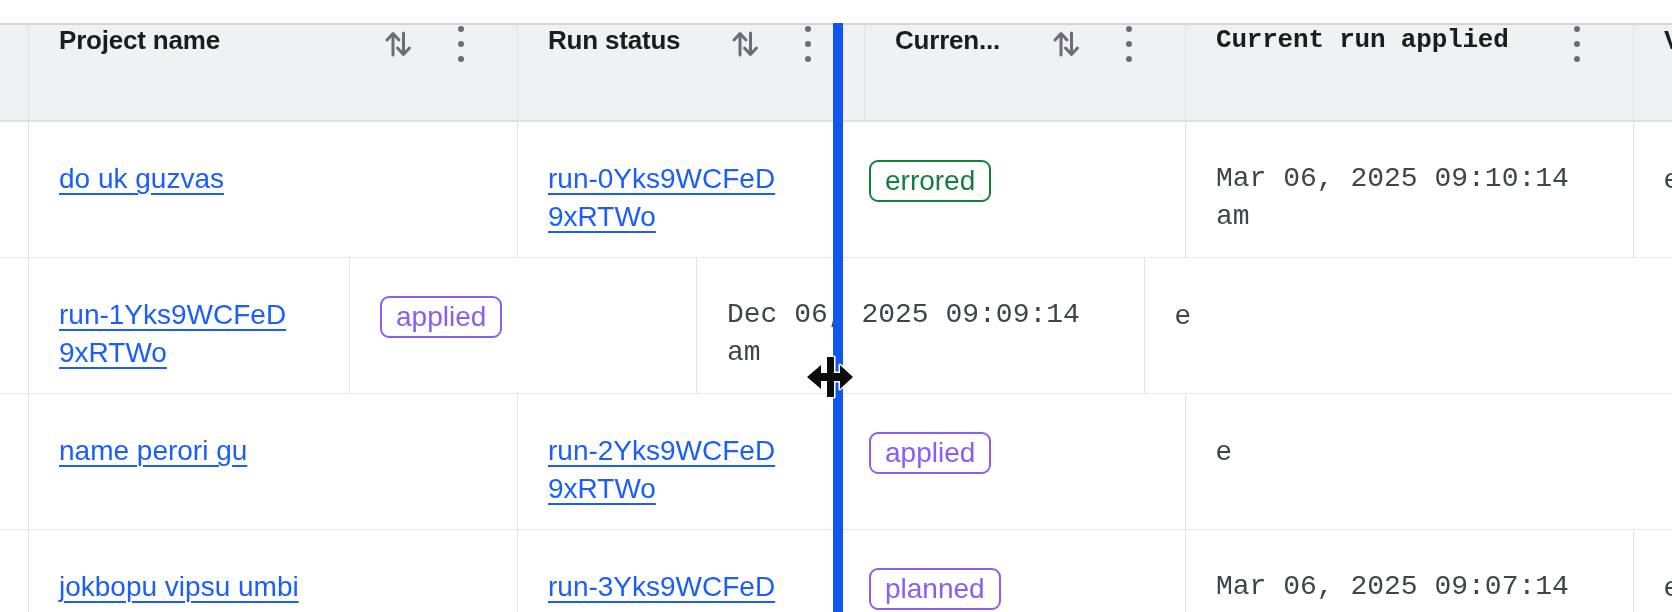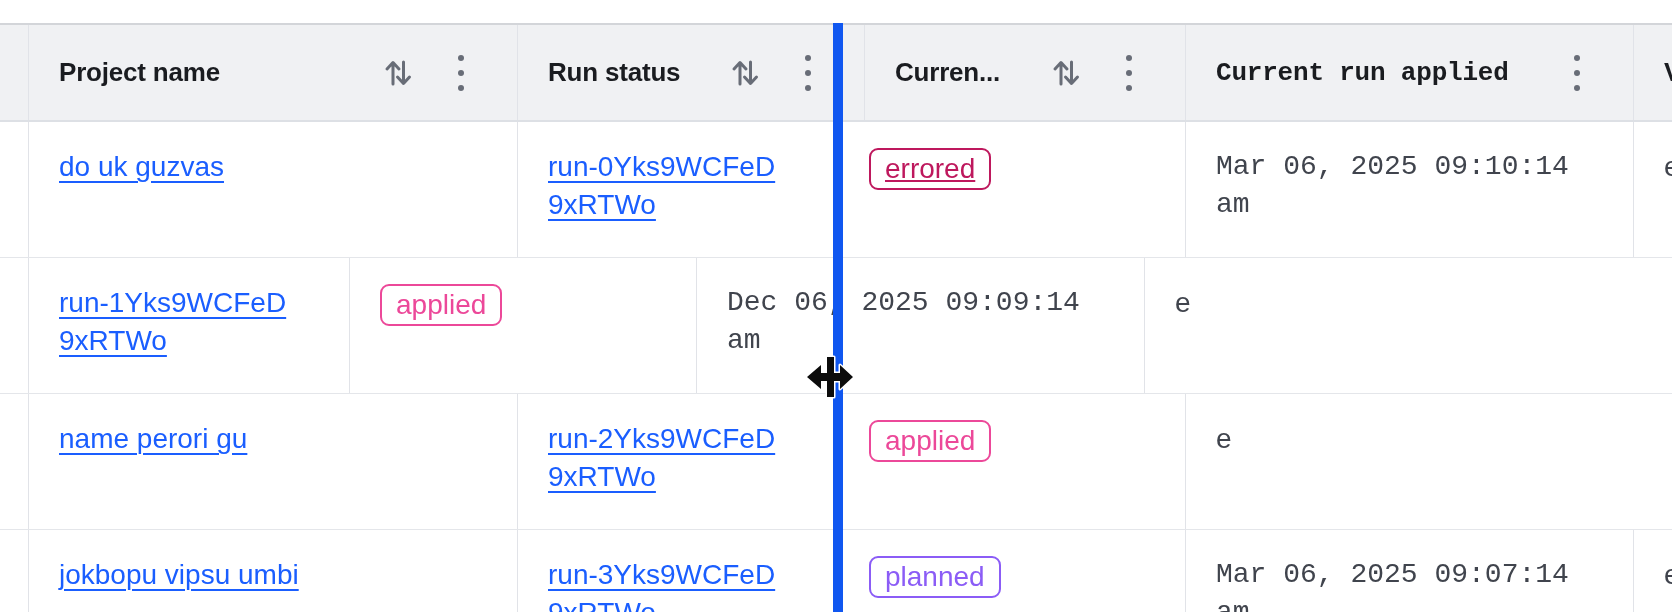--- a/index.html
+++ b/index.html
@@ -21,39 +21,39 @@
   .topstrip{position:absolute;left:0;top:0;width:1672px;height:23px;background:#fff;}
   .grid{position:absolute;left:0;top:23px;width:2060px;border-top:2px solid var(--hdr-top-border);}
   .thead{display:flex;height:97px;background:var(--hdr-bg);border-bottom:2px solid var(--hdr-bottom-border);}
   .trow{display:flex;height:136px;border-bottom:1.5px solid var(--h-border);background:#fff;}
   .c0{width:28px;flex:none;}
   .c1{width:489px;flex:none;}
   .c2{width:321px;flex:none;}
   .c3{width:347px;flex:none;}
   .c4{width:448px;flex:none;font-family:Liberation Mono, monospace;}
   .c5{width:427px;flex:none;}
-  .cell{border-left:1.5px solid var(--v-border);padding:26px 30px 0 30px;
+  .cell{border-left:1.5px solid var(--v-border);padding:38px 30px 0 30px;
         font-size:28px;line-height:38px;color:var(--body-text);letter-spacing:0;}
   .c0.cell{border-left:none;padding:0;}
-  .hcell{border-left:1.5px solid var(--v-border);display:flex;align-items:center;
+  .hcell{border-left:1.5px solid var(--v-border);display:flex;align-items:flex-start;
          padding:0 52px 0 30px;min-width:0;}
   .c0.hcell{border-left:none;padding:0;}
   .hlabel{font-size:26px;font-weight:bold;color:var(--hdr-text);letter-spacing:-0.2px;
           white-space:nowrap;overflow:hidden;text-overflow:ellipsis;flex:0 1 auto;min-width:0;}
   .hicons{display:flex;align-items:center;gap:45px;margin-left:auto;padding-left:20px;}
   .hicons.menu-only{gap:0;}
   .icon-btn{display:flex;align-items:center;justify-content:center;background:none;border:none;
             cursor:pointer;padding:0;}
   a.tlink{color:var(--link);text-decoration:underline;text-decoration-thickness:2px;
           text-underline-offset:5px;cursor:pointer;}
   .runid span{display:block;}
   .badge{display:inline-flex;align-items:center;height:42px;padding:0 14px;
          border:2px solid currentColor;border-radius:9px;font-size:28px;background:#fff;}
-  .badge.critical{color:#be185d;text-decoration:underline;}
-  .badge.success{color:#ec4899;}
+  .badge.critical{color:#15803d;}
+  .badge.success{color:#8b5cf6;}
   .badge.warning{color:#8b5cf6;}
   .resize-line{position:absolute;left:833px;top:23px;width:10px;height:589px;
                background:var(--line-blue);z-index:5;cursor:col-resize;}
   .resize-cursor{position:absolute;left:806px;top:354px;z-index:6;pointer-events:none;}
 </style>
 </head>
 <body>
 
 <div class="canvas">
   <div class="topstrip"></div>

